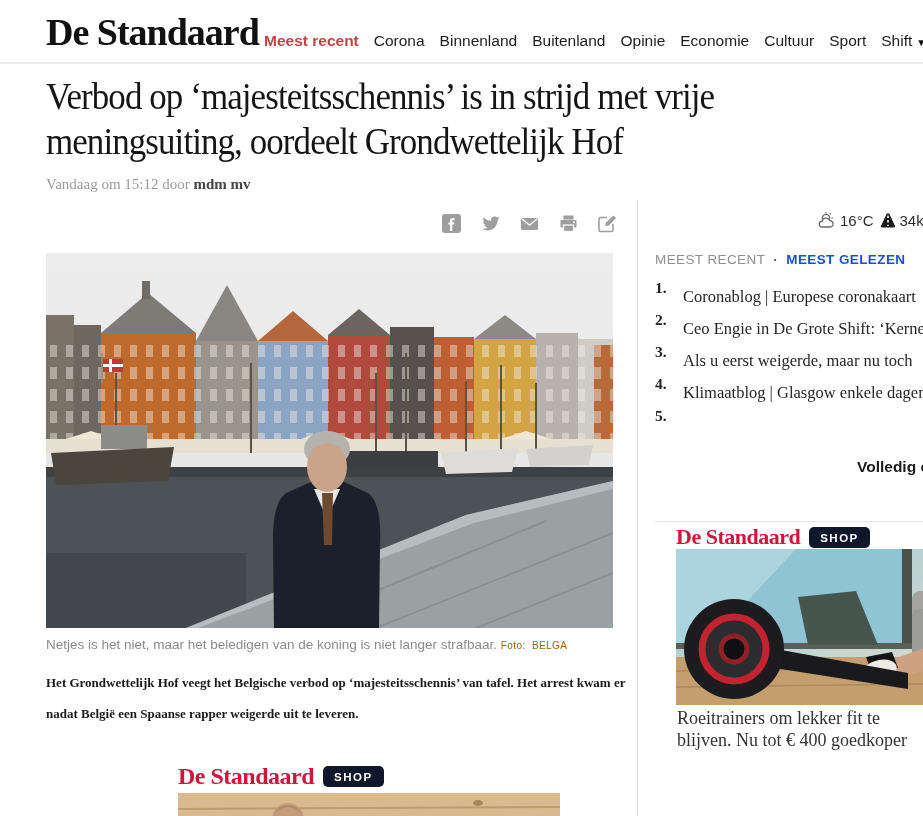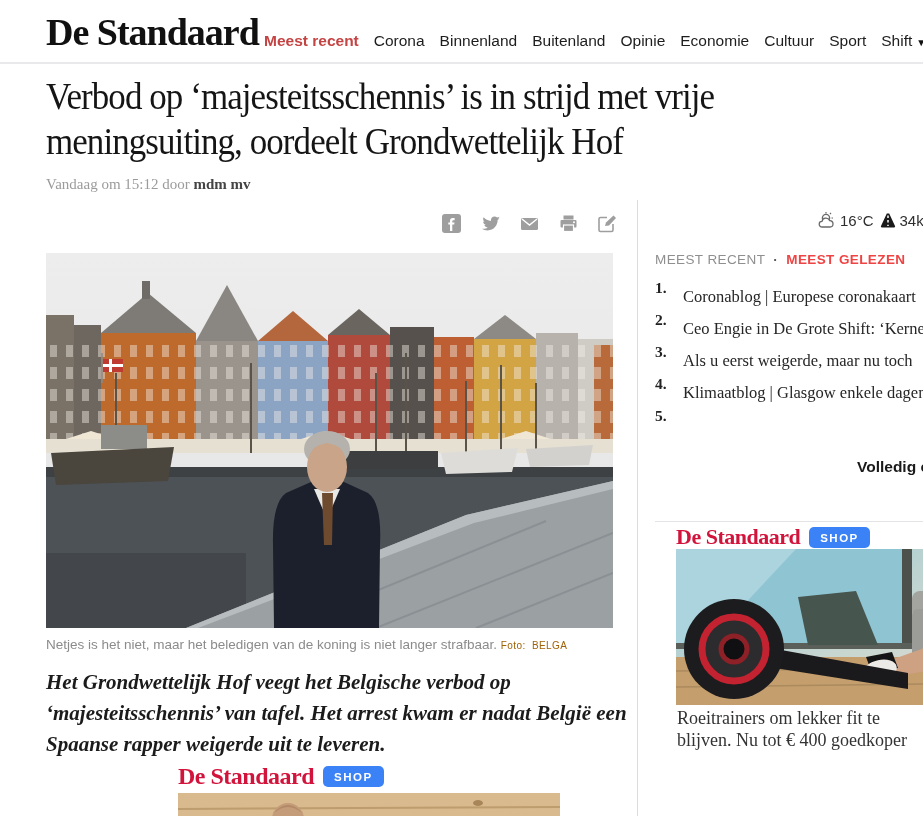--- a/index.html
+++ b/index.html
@@ -34,42 +34,42 @@
   .share-row{left:441px;top:213px;display:flex;gap:18px;}
   .share-btn{width:21px;height:21px;cursor:pointer;background:none;border:none;padding:0;}
   .share-btn svg{display:block;}
 
   
   .photo{left:46px;top:253px;width:567px;height:375px;}
   .caption{left:46px;top:637px;width:567px;font-size:13.5px;color:#8b8b8b;}
   .caption .credit{color:#a16207;letter-spacing:.4px;font-size:10px;}
   .intro{
     left:46px;top:667px;width:585px;margin:0;
-    font-family:"Liberation Serif",serif;font-weight:bold;font-size:21px;
-    line-height:31px;color:#1b1b1b;font-style:italic;
+    font-family:"Liberation Serif",serif;font-weight:bold;font-size:13px;
+    line-height:31px;color:#1b1b1b;
   }
 
   
   .shop-logo{font-family:"Liberation Serif",serif;font-weight:bold;color:#d2143c;letter-spacing:-.5px;}
   .shop-badge{
-    display:inline-block;background:#3b82f6;color:#fff;font-weight:bold;
+    display:inline-block;background:#0f172a;color:#fff;font-weight:bold;
     font-size:11.5px;letter-spacing:1.5px;border-radius:5px;padding:5px 11px 4px;
     font-family:"Liberation Sans",sans-serif;vertical-align:3px;
   }
   .bottom-shop-head{left:178px;top:763px;display:flex;align-items:center;gap:9px;cursor:pointer;}
   .bottom-shop-head .shop-logo{font-size:24px;}
   .bottom-shop-img{left:178px;top:793px;width:382px;height:110px;cursor:pointer;}
 
   
   .v-divider{left:637px;top:200px;width:1px;height:616px;background:#dcdcde;}
   .weather-row{left:818px;top:211px;display:flex;align-items:center;gap:5px;font-size:15px;color:#2e2e2e;white-space:nowrap;cursor:pointer;}
   .weather-row .grp{display:flex;align-items:center;gap:3px;}
   .side-tabs{left:655px;top:252px;display:flex;align-items:center;gap:8px;font-size:13.5px;letter-spacing:.4px;white-space:nowrap;}
   .tab-muted{color:#8f8f8f;cursor:pointer;}
-  .tab-active{color:#ef4444;font-weight:bold;cursor:pointer;}
+  .tab-active{color:#1d4ed8;font-weight:bold;cursor:pointer;}
   .tab-dot{color:#555;font-weight:bold;}
   .side-list{left:655px;top:279px;width:400px;}
   .side-item{display:flex;gap:10px;height:32px;align-items:flex-start;cursor:pointer;white-space:nowrap;}
   .side-num{font-family:"Liberation Serif",serif;font-weight:bold;font-size:15.5px;color:#222;width:18px;flex:0 0 18px;}
   .side-text{font-family:"Liberation Serif",serif;font-size:16.5px;color:#262626;margin-top:8px;}
   .overview-link{left:857px;top:458px;font-size:15.5px;font-weight:bold;color:#1a1a1a;white-space:nowrap;cursor:pointer;}
   .side-hr{left:655px;top:521px;width:268px;height:1px;background:#e3e3e5;}
   .side-shop-head{left:676px;top:524px;display:flex;align-items:center;gap:9px;cursor:pointer;}
   .side-shop-head .shop-logo{font-size:22px;}
   .side-shop-img{left:676px;top:549px;width:340px;height:156px;cursor:pointer;}

